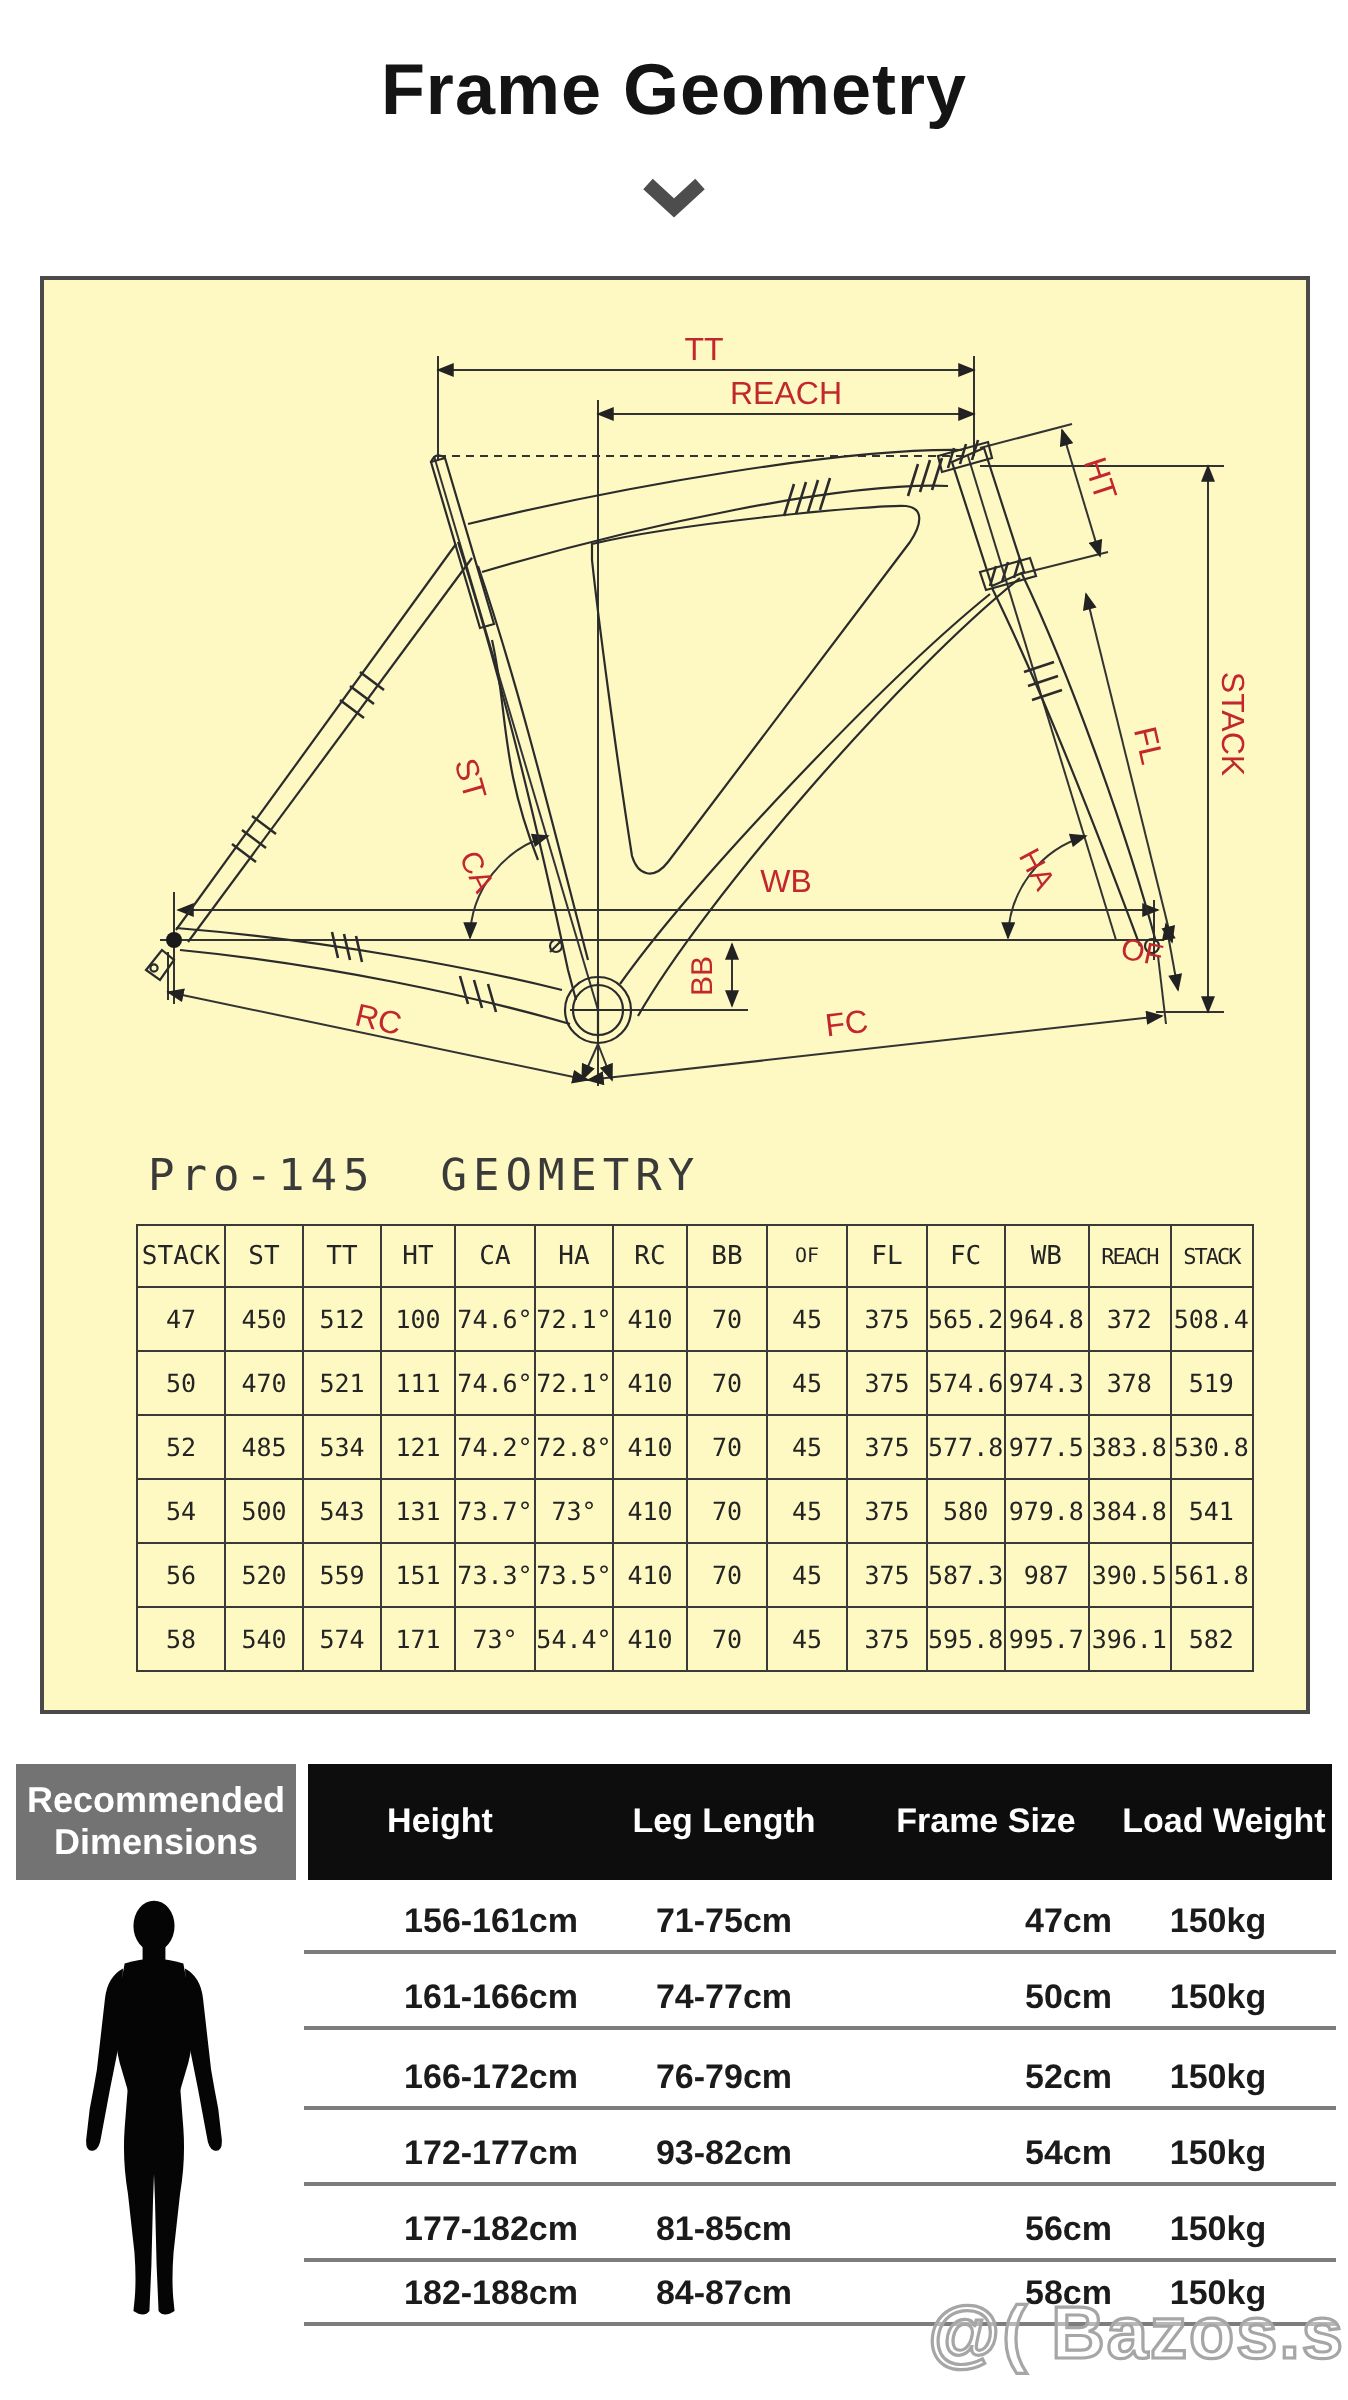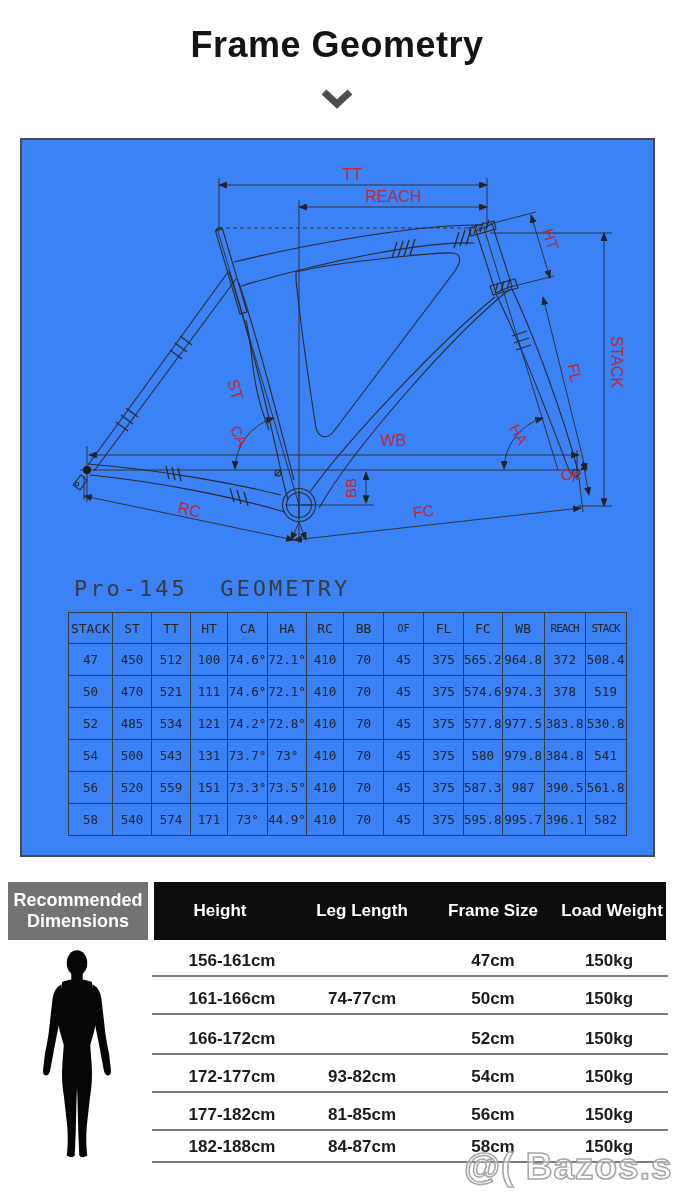--- a/index.html
+++ b/index.html
@@ -5,21 +5,21 @@
   * { margin:0; padding:0; box-sizing:border-box; }
   html,body { width:674px; height:1200px; background:#ffffff; font-family:"Liberation Sans",sans-serif; position:relative; overflow:hidden; }
 
   
   .page-title { position:absolute; top:24px; left:0; width:674px; text-align:center;
     font-size:36px; font-weight:bold; color:#141414; letter-spacing:0.5px; }
   .chevron-wrap { position:absolute; top:88px; left:320px; width:34px; height:24px; }
 
   
   .panel { position:absolute; left:20px; top:138px; width:635px; height:719px;
-    border:2px solid #4a4a4a; background:#3b82f6; }
+    border:2px solid #4a4a4a; background:#fef9c3; }
   .frame-svg { position:absolute; left:0; top:0; width:631px; height:420px; }
   .geo-title { position:absolute; left:52px; top:436px; font-family:"DejaVu Sans Mono",monospace;
     font-size:22px; color:#3a3a3a; letter-spacing:3px; white-space:pre; }
 
   table.geo { position:absolute; left:46px; top:472px; border-collapse:collapse; table-layout:fixed; }
   table.geo th, table.geo td { border:1.5px solid #3a3a3a; text-align:center; vertical-align:middle;
     font-family:"DejaVu Sans Mono",monospace; font-weight:normal; color:#242424; padding:0; overflow:hidden; }
   table.geo th { font-size:13px; height:31px; }
   table.geo th.small { font-size:10px; }
   table.geo th.cond { font-size:11px; letter-spacing:-1px; }
@@ -33,23 +33,23 @@
   .rec-bar { position:absolute; left:154px; top:0; width:512px; height:58px; background:#0d0d0d; }
   .rec-h { position:absolute; top:0; height:58px; line-height:58px; text-align:center;
     color:#ffffff; font-weight:bold; font-size:17px; }
   .rec-h.c1 { left:152px; width:136px; }
   .rec-h.c2 { left:292px; width:140px; }
   .rec-h.c3 { left:430px; width:126px; }
   .rec-h.c4 { left:550px; width:124px; }
   .rec-row { position:absolute; left:152px; width:516px; height:33px; border-bottom:2px solid #7d7d7d; }
   .rec-row span { position:absolute; top:0; height:33px; line-height:34px; text-align:center;
     font-weight:bold; font-size:17px; color:#1b1b1b; }
-  .rec-row .c1 { left:12px; width:136px; }
+  .rec-row .c1 { left:1px; width:136px;text-align:right; }
   .rec-row .c2 { left:140px; width:140px; }
-  .rec-row .c3 { left:278px; width:126px; }
+  .rec-row .c3 { left:278px; width:126px;text-align:right; }
   .rec-row .c4 { left:398px; width:118px; }
   .row1{top:62px}.row2{top:100px}.row3{top:140px}.row4{top:178px}.row5{top:216px}.row6{top:248px}
   .silhouette { position:absolute; left:28px; top:68px; width:98px; height:212px; }
 
   
   .watermark { position:absolute; left:464px; top:1146px; width:210px; font-weight:bold;
     font-size:37px; letter-spacing:1px; color:rgba(255,255,255,0.45);
     -webkit-text-stroke:1.6px #a6a6a6; white-space:nowrap; }
 
   
@@ -283,21 +283,21 @@
       <td>987</td>
       <td>390.5</td>
       <td>561.8</td>
     </tr>
     <tr>
       <td>58</td>
       <td>540</td>
       <td>574</td>
       <td>171</td>
       <td>73°</td>
-      <td>44.9°</td>
+      <td>54.4°</td>
       <td>410</td>
       <td>70</td>
       <td>45</td>
       <td>375</td>
       <td>595.8</td>
       <td>995.7</td>
       <td>396.1</td>
       <td>582</td>
     </tr>
   </tbody>
@@ -321,31 +321,33 @@
       <rect x="26.5" y="13.5" width="7" height="5"></rect>
       <path d="M21,19.5 Q30,16.5 39,19.5 L41.5,33 Q42.5,42 40.5,50 L38,58.5 Q30,61.5 22,58.5 L19.5,50 Q17.5,42 18.5,33 Z"></path>
       <path d="M20.5,21 Q15.8,23.5 15,30 L12.5,52 Q11.5,58 10.3,64 L9.2,73.5 Q9,77.5 11.6,76.8 Q13.3,76.3 13.8,72.5 L16.5,58 L19.5,43 Z"></path>
       <path d="M39.5,21 Q44.2,23.5 45,30 L47.5,52 Q48.5,58 49.7,64 L50.8,73.5 Q51,77.5 48.4,76.8 Q46.7,76.3 46.2,72.5 L43.5,58 L40.5,43 Z"></path>
       <path d="M22,57 L21,70 Q20.3,80 22,90 L24,108 Q24.6,116 24.1,122 L23.7,126 Q27,128.2 28.6,126 L29.2,112 L29.7,92 L30,84 L30.3,92 L30.8,112 L31.4,126 Q33,128.2 36.3,126 L35.9,122 Q35.4,116 36,108 L38,90 Q39.7,80 39,70 L38,57 Q30,61 22,57 Z"></path>
     </g>
   </svg>
 
   <div class="rec-row row1">
     <span class="c1">156-161cm</span>
+    <span class="c2">71-75cm</span>
     <span class="c3">47cm</span>
     <span class="c4">150kg</span>
   </div>
   <div class="rec-row row2">
     <span class="c1">161-166cm</span>
     <span class="c2">74-77cm</span>
     <span class="c3">50cm</span>
     <span class="c4">150kg</span>
   </div>
   <div class="rec-row row3">
     <span class="c1">166-172cm</span>
+    <span class="c2">76-79cm</span>
     <span class="c3">52cm</span>
     <span class="c4">150kg</span>
   </div>
   <div class="rec-row row4">
     <span class="c1">172-177cm</span>
     <span class="c2">93-82cm</span>
     <span class="c3">54cm</span>
     <span class="c4">150kg</span>
   </div>
   <div class="rec-row row5">

